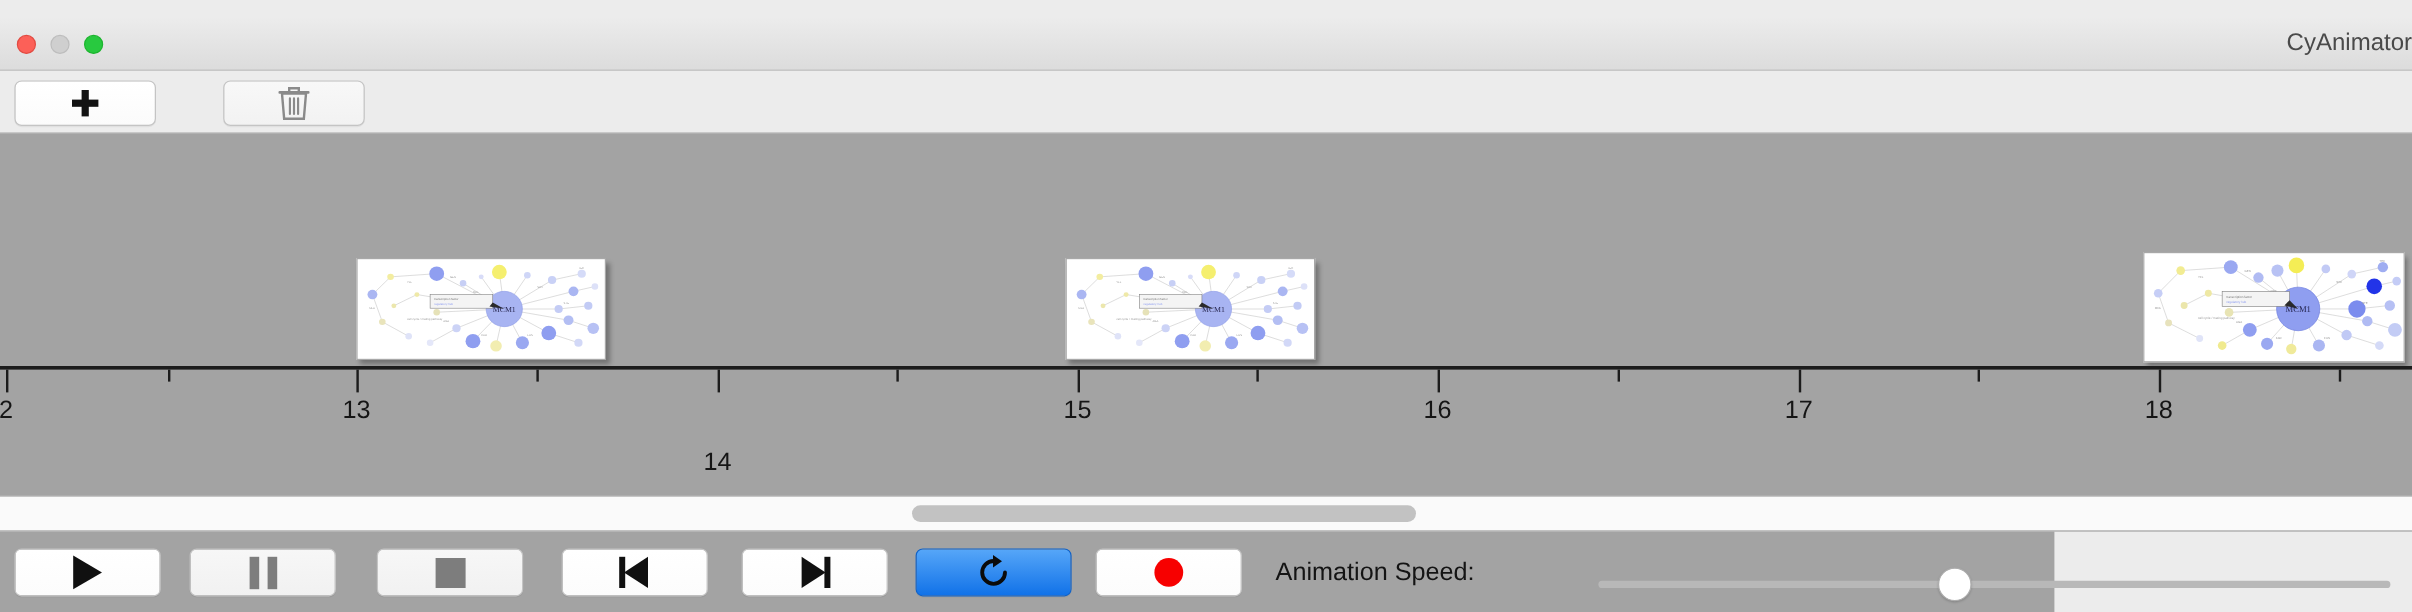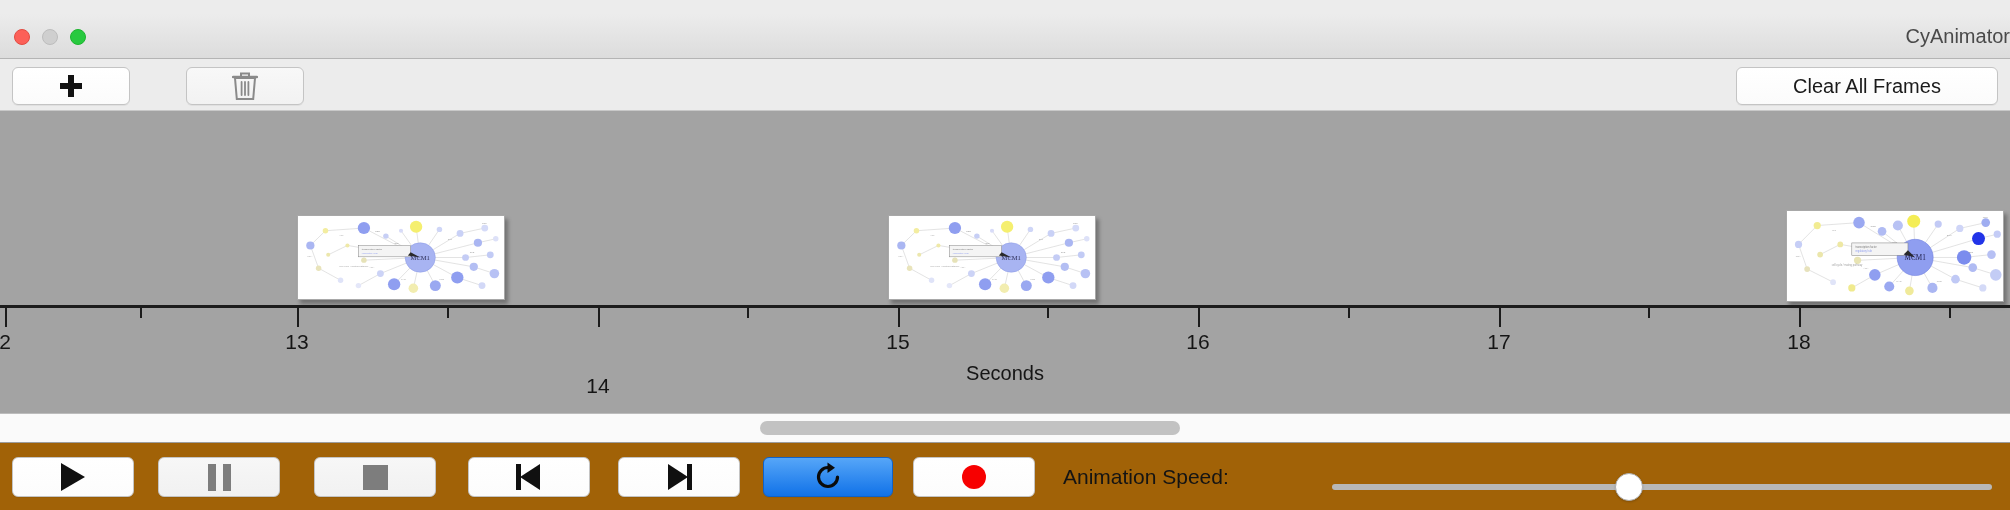--- a/index.html
+++ b/index.html
@@ -187,22 +187,22 @@
     left: 760px; top: 7px;
     width: 420px; height: 14px;
     border-radius: 7px;
     background: #c2c2c2;
   }
 
   
   .transport {
     position: absolute;
     left: 0; top: 443px;
-    width: 2010px; height: 67px;
-    background: #a16207;
+    width: 1712px; height: 67px;
+    background: #a3a3a3;
   }
   .tbtn {
     position: absolute;
     top: 14px;
     height: 40px;
     border-radius: 6px;
     border: 1px solid #c4c4c4;
     background: linear-gradient(to bottom, #ffffff 0%, #fcfcfc 100%);
     display: flex; align-items: center; justify-content: center;
     cursor: default;
@@ -295,21 +295,20 @@
 
     <div class="btn btn-trash muted">
       <svg width="26" height="30" viewBox="0 0 26 30">
         <path d="M3 7 L23 7 L21.2 28 L4.8 28 Z" fill="none" stroke="#8a8a8a" stroke-width="2"></path>
         <path d="M1 6 L25 6" stroke="#8a8a8a" stroke-width="2.4" stroke-linecap="round"></path>
         <path d="M9 6 L9 2.6 L17 2.6 L17 6" fill="none" stroke="#8a8a8a" stroke-width="2"></path>
         <path d="M9.6 11 L9.6 24 M13 11 L13 24 M16.4 11 L16.4 24" stroke="#8a8a8a" stroke-width="1.8" stroke-linecap="round"></path>
       </svg>
     </div>
 
-    <div class="btn btn-clear">Clear All Frames</div>
   </div>
 
   <div class="timeline">
 
     <div class="frame" id="frame-1" style="left: 297px; top: 104px; width: 208px; height: 85px;">
       <svg class="net" viewBox="0 0 300 124" preserveAspectRatio="none">
         <g stroke="#b9b9b9" stroke-width="0.6" fill="none">
           <path d="M178 62 L96 18 M178 62 L128 30 M178 62 L150 22 M178 62 L172 16
                    M178 62 L206 20 M178 62 L236 26 M178 62 L262 40 M178 62 L244 62
                    M178 62 L256 76 M178 62 L232 92 M178 62 L200 104 M178 62 L168 108
@@ -516,21 +515,20 @@
         <div class="tick-label" style="left: 598px; margin-top: 44px;">14</div>
         <div class="tick major" style="left: 898px;"></div>
         <div class="tick-label" style="left: 898px;">15</div>
         <div class="tick major" style="left: 1198px;"></div>
         <div class="tick-label" style="left: 1198px;">16</div>
         <div class="tick major" style="left: 1499px;"></div>
         <div class="tick-label" style="left: 1499px;">17</div>
         <div class="tick major" style="left: 1799px;"></div>
         <div class="tick-label" style="left: 1799px;">18</div>
       </div>
-    <div class="axis-caption">Seconds</div>
   </div>
 
   <div class="hscroll">
     <div class="hscroll-thumb" style="left: 760px; width: 420px;"></div>
   </div>
 
   <div class="transport">
 
     <div class="tbtn" style="left:12px; width:122px;">
       <span class="g-play"></span>

